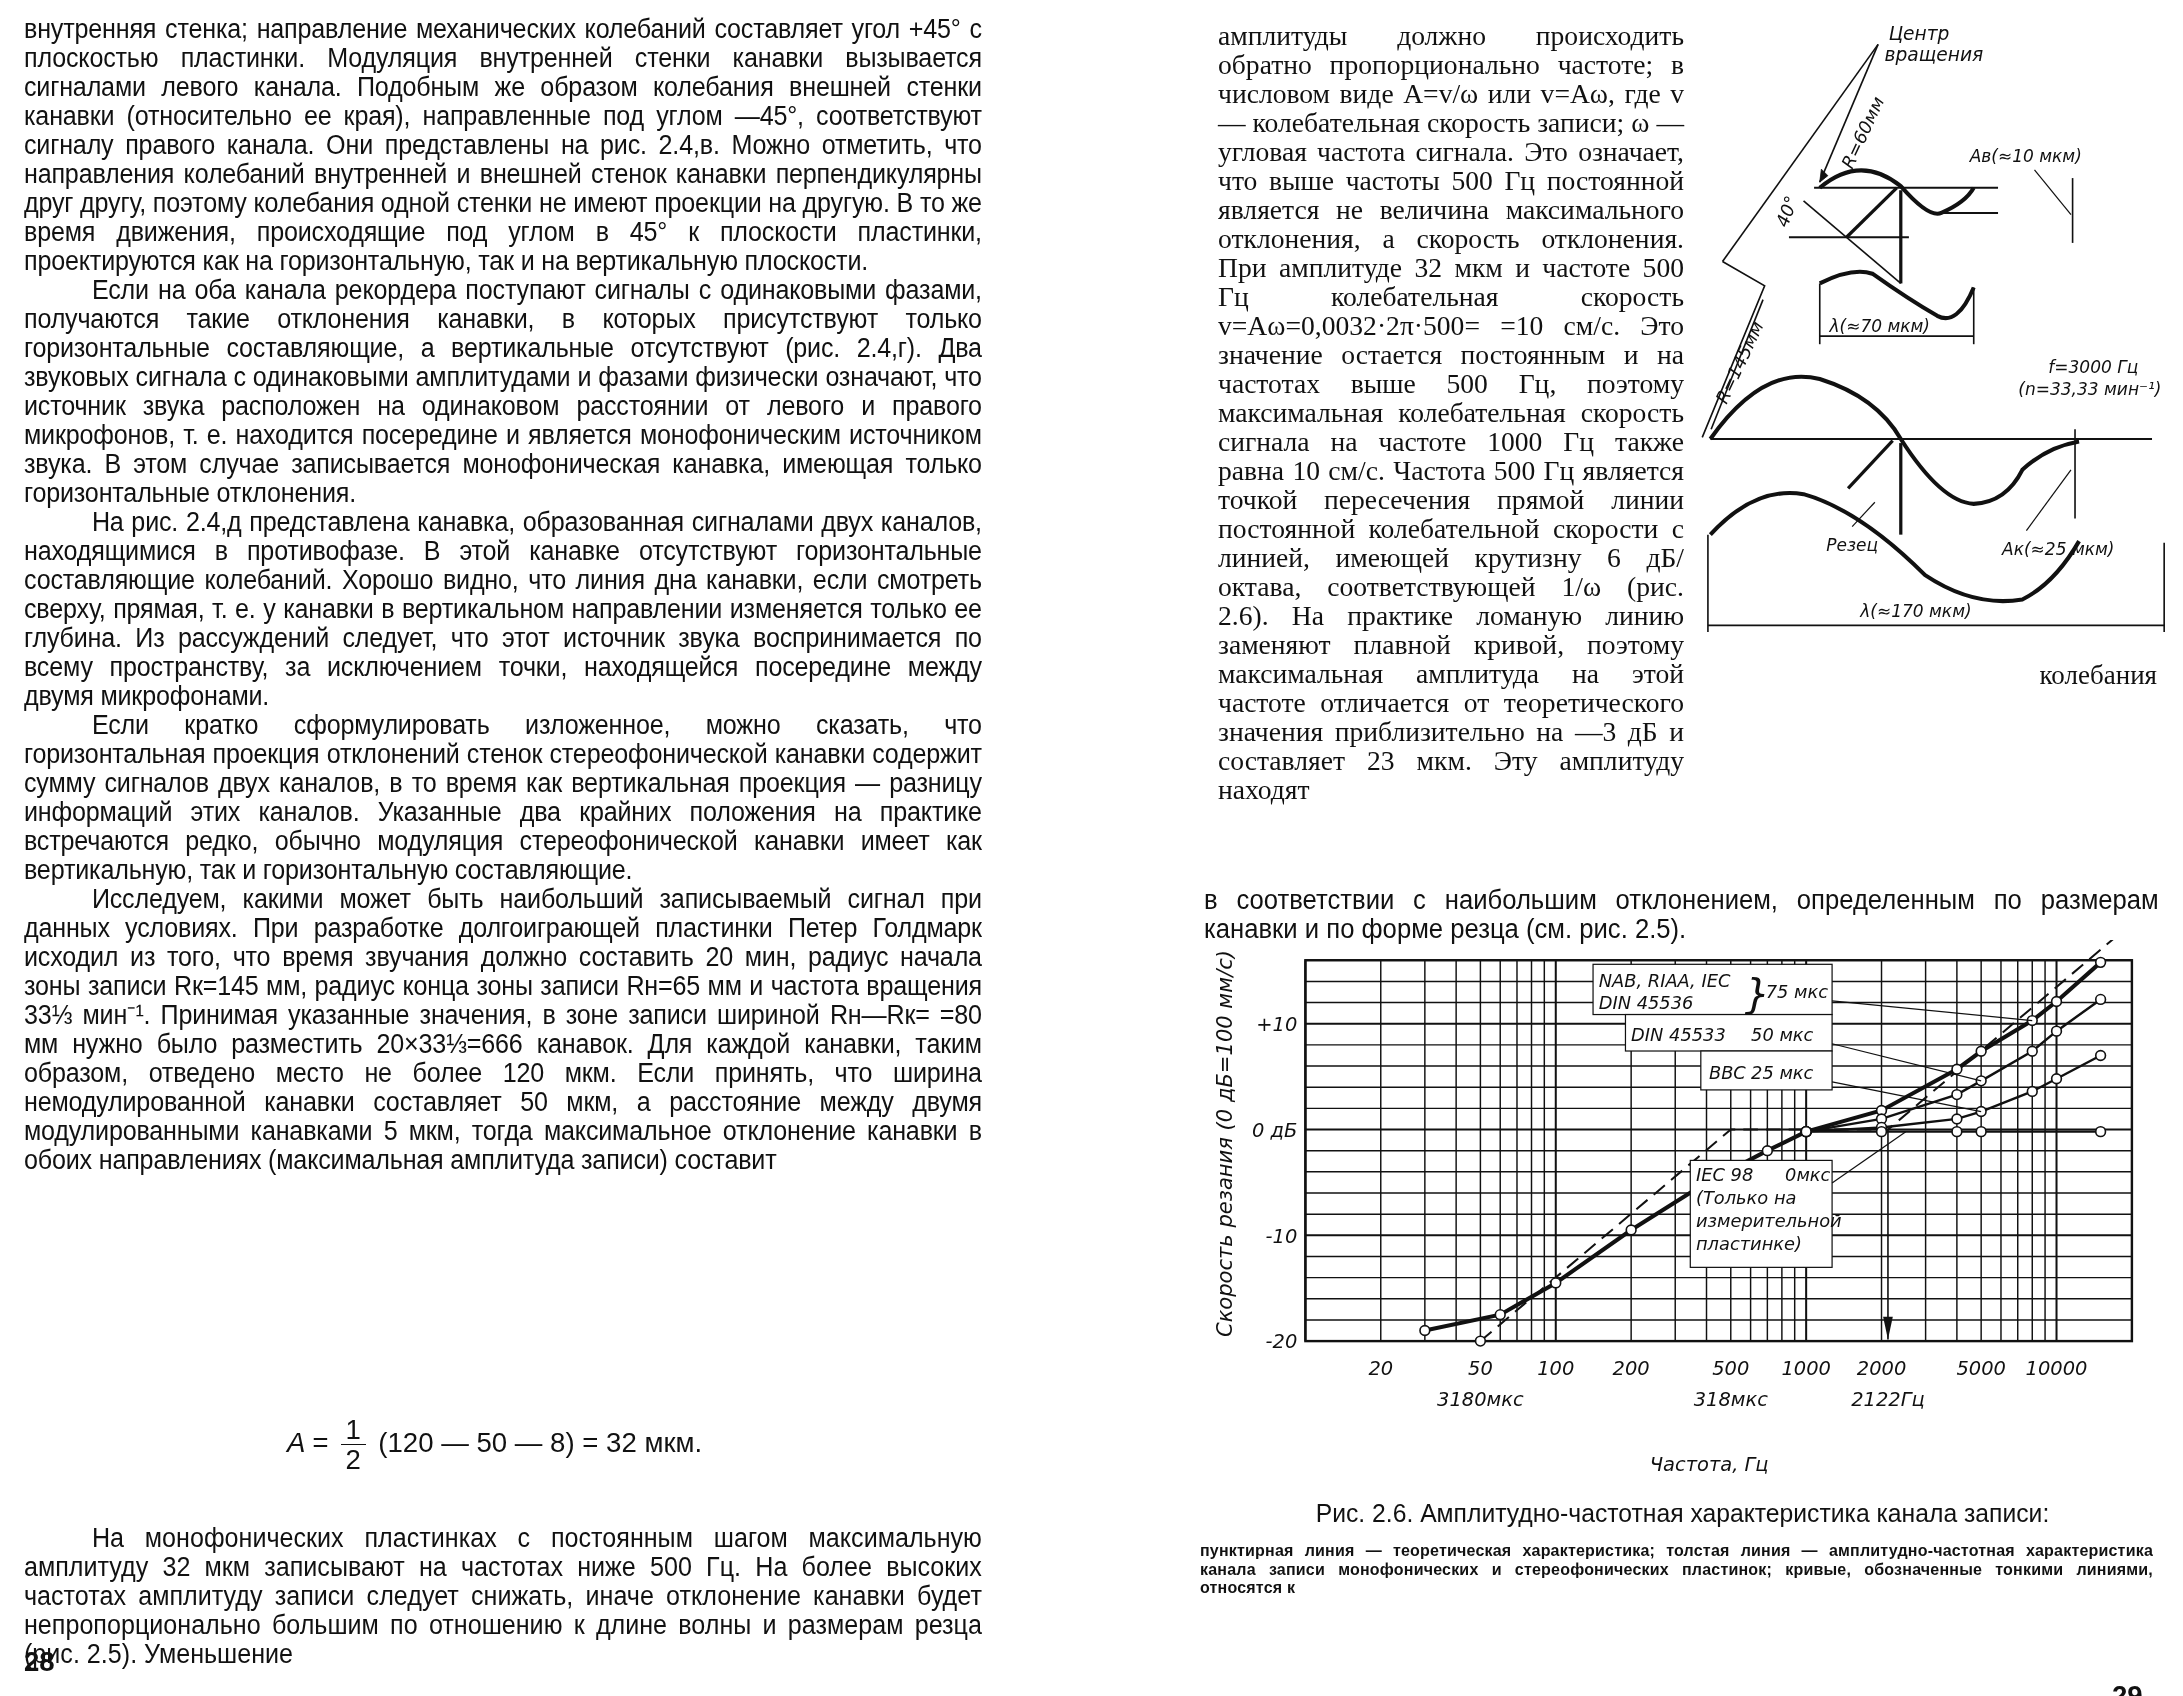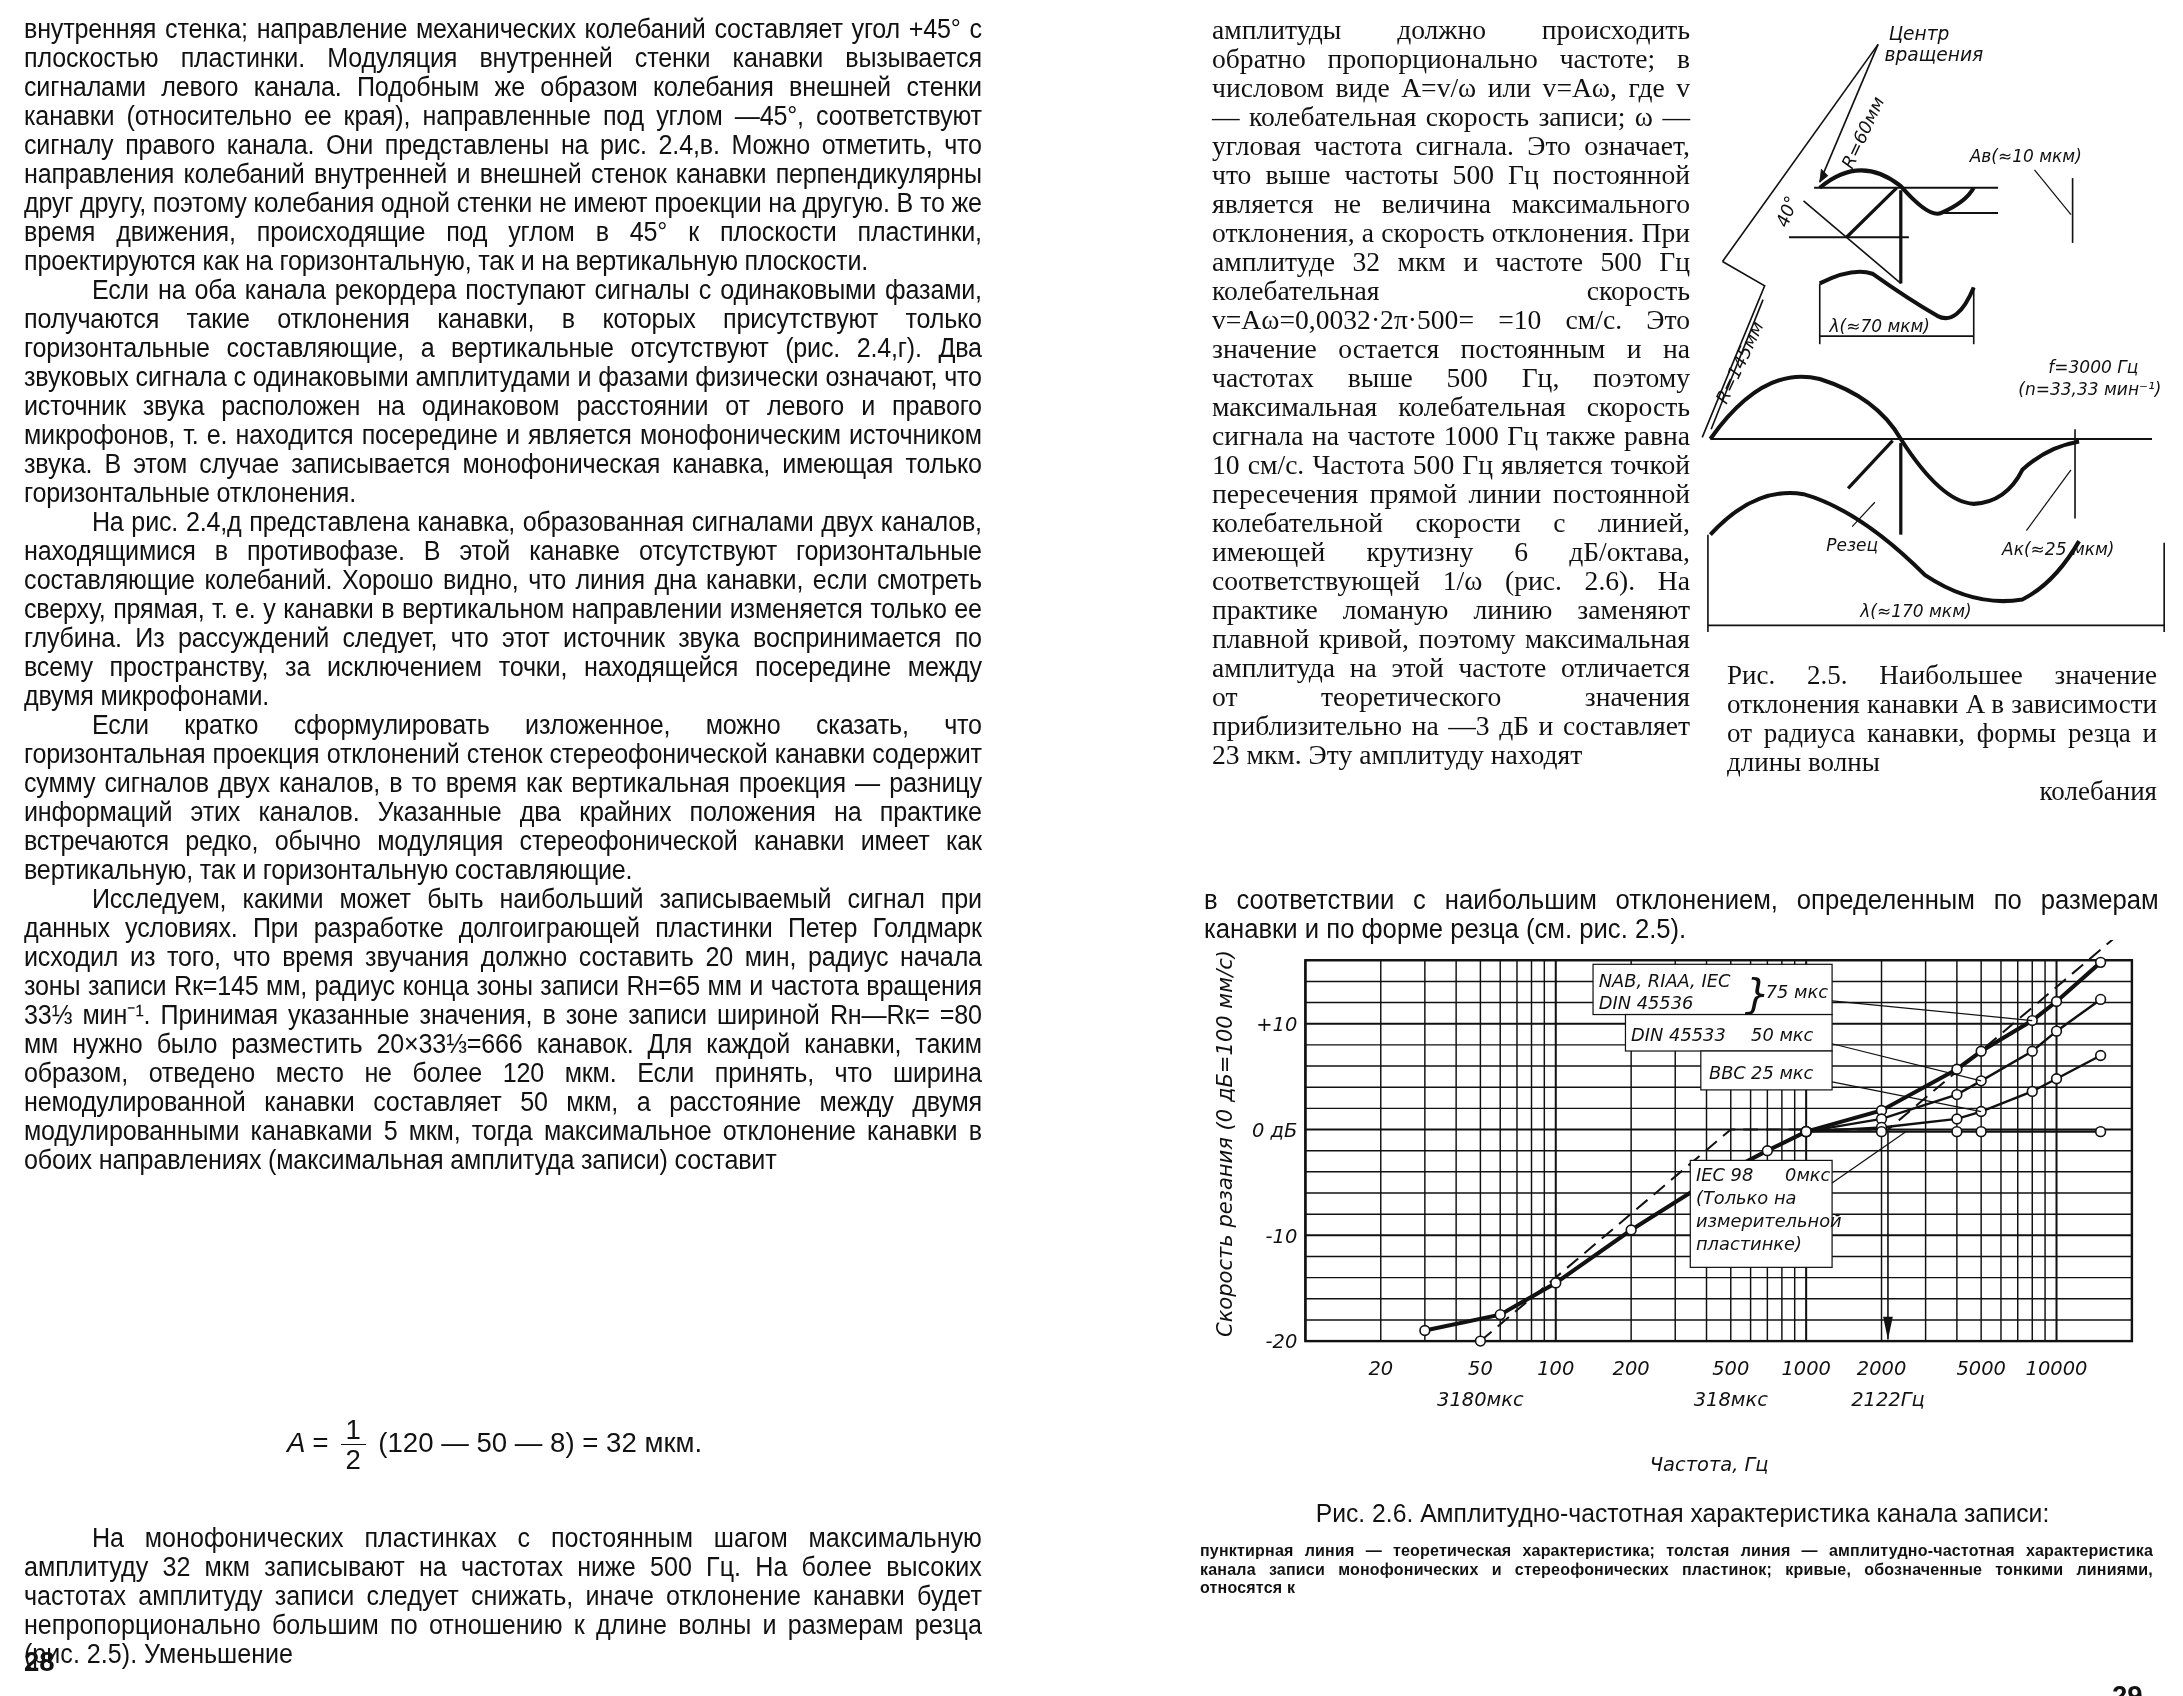--- a/index.html
+++ b/index.html
@@ -9,21 +9,21 @@
   .left-col p.ind { text-indent:73px; }
   .formula { position:absolute; left:0; width:989px; top:1415px; text-align:center; font-family:"Liberation Sans", sans-serif; font-size:27.6px; }
   .formula .frac { display:inline-block; vertical-align:middle; text-align:center; margin:0 4.9px; }
   .formula .frac span { display:block; line-height:29px; }
   .formula .frac .num { border-bottom:1.6px solid #111; padding:0 4.9px; }
   .left-tail { position:absolute; left:24px; top:1524px; width:1030px; font-family:"Liberation Sans", sans-serif; font-size:27px; line-height:29px; text-align:justify; transform:scaleX(0.93); transform-origin:left top; }
   .left-tail p { margin:0; }
   .left-tail p.ind { text-indent:73px; }
   .page-num { position:absolute; font-family:"Liberation Sans", sans-serif; font-size:27.6px; font-weight:bold; }
   .right-col { position:absolute; left:1212px; top:14.6px; width:478px; font-family:"Liberation Serif", serif; font-size:27.6px; line-height:29px; text-align:justify; }
-  .right-col p { margin:0; }
+  .right-col p { margin:6px; }
   .right-wide { position:absolute; left:1204px; top:859px; width:957px; font-family:"Liberation Sans", sans-serif; font-size:27px; line-height:29px; text-align:justify; transform:scaleX(0.95); transform-origin:left top; width:1005px; }
   .fig25-caption { position:absolute; left:1727px; top:661px; width:430px; font-family:"Liberation Serif", serif; font-size:27px; line-height:29px; text-align:justify; }
   .fig25-caption .last { text-align:right; display:block; }
   .fig26-caption { position:absolute; left:1204px; top:1498px; width:957px; text-align:center; font-family:"Liberation Sans", sans-serif; font-size:26px; transform:scaleX(0.95); transform-origin:center top; }
   .fig26-note { position:absolute; left:1200px; top:1542px; width:953px; font-family:"Liberation Sans", sans-serif; font-size:16px; line-height:18.6px; text-align:justify; font-weight:bold; letter-spacing:0.2px; }
   .fig26-note .last { display:block; text-align:center; }
   svg text { font-family:"DejaVu Sans", sans-serif; font-style:italic; fill:#111; }
   .it { font-style:italic; }
 </style>
 </head>
@@ -102,21 +102,20 @@
   <text x="335" y="180" font-size="21">Aв(≈10 мкм)</text>
   <text x="162" y="390" font-size="21">λ(≈70 мкм)</text>
   <text x="432" y="440" font-size="21">f=3000 Гц</text>
   <text x="395" y="468" font-size="21">(n=33,33 мин⁻¹)</text>
   <text x="158" y="660" font-size="21">Резец</text>
   <text x="375" y="665" font-size="21">Aк(≈25 мкм)</text>
   <text x="200" y="742" font-size="21">λ(≈170 мкм)</text>
 </svg>
 
 <div class="fig25-caption">
-  <span>Рис. 2.5. Наибольшее значение отклонения канавки A в зависимости от радиуса канавки, формы резца и длины волны</span>
   <span class="last">колебания</span>
 </div>
 
 <svg id="chart" style="position:absolute; left:1200px; top:940px;" width="983" height="551" viewBox="0 0 1213 680">
   <g id="grid">
       <line x1="130" y1="25" x2="130" y2="495" stroke="#111" stroke-width="2.5"></line>
       <line x1="223.0166026908518" y1="25" x2="223.0166026908518" y2="495" stroke="#111" stroke-width="1.8"></line>
       <line x1="277.42782720947866" y1="25" x2="277.42782720947866" y2="495" stroke="#111" stroke-width="1.8"></line>
       <line x1="316.0332053817036" y1="25" x2="316.0332053817036" y2="495" stroke="#111" stroke-width="1.8"></line>
       <line x1="345.9778630788642" y1="25" x2="345.9778630788642" y2="495" stroke="#111" stroke-width="1.8"></line>

